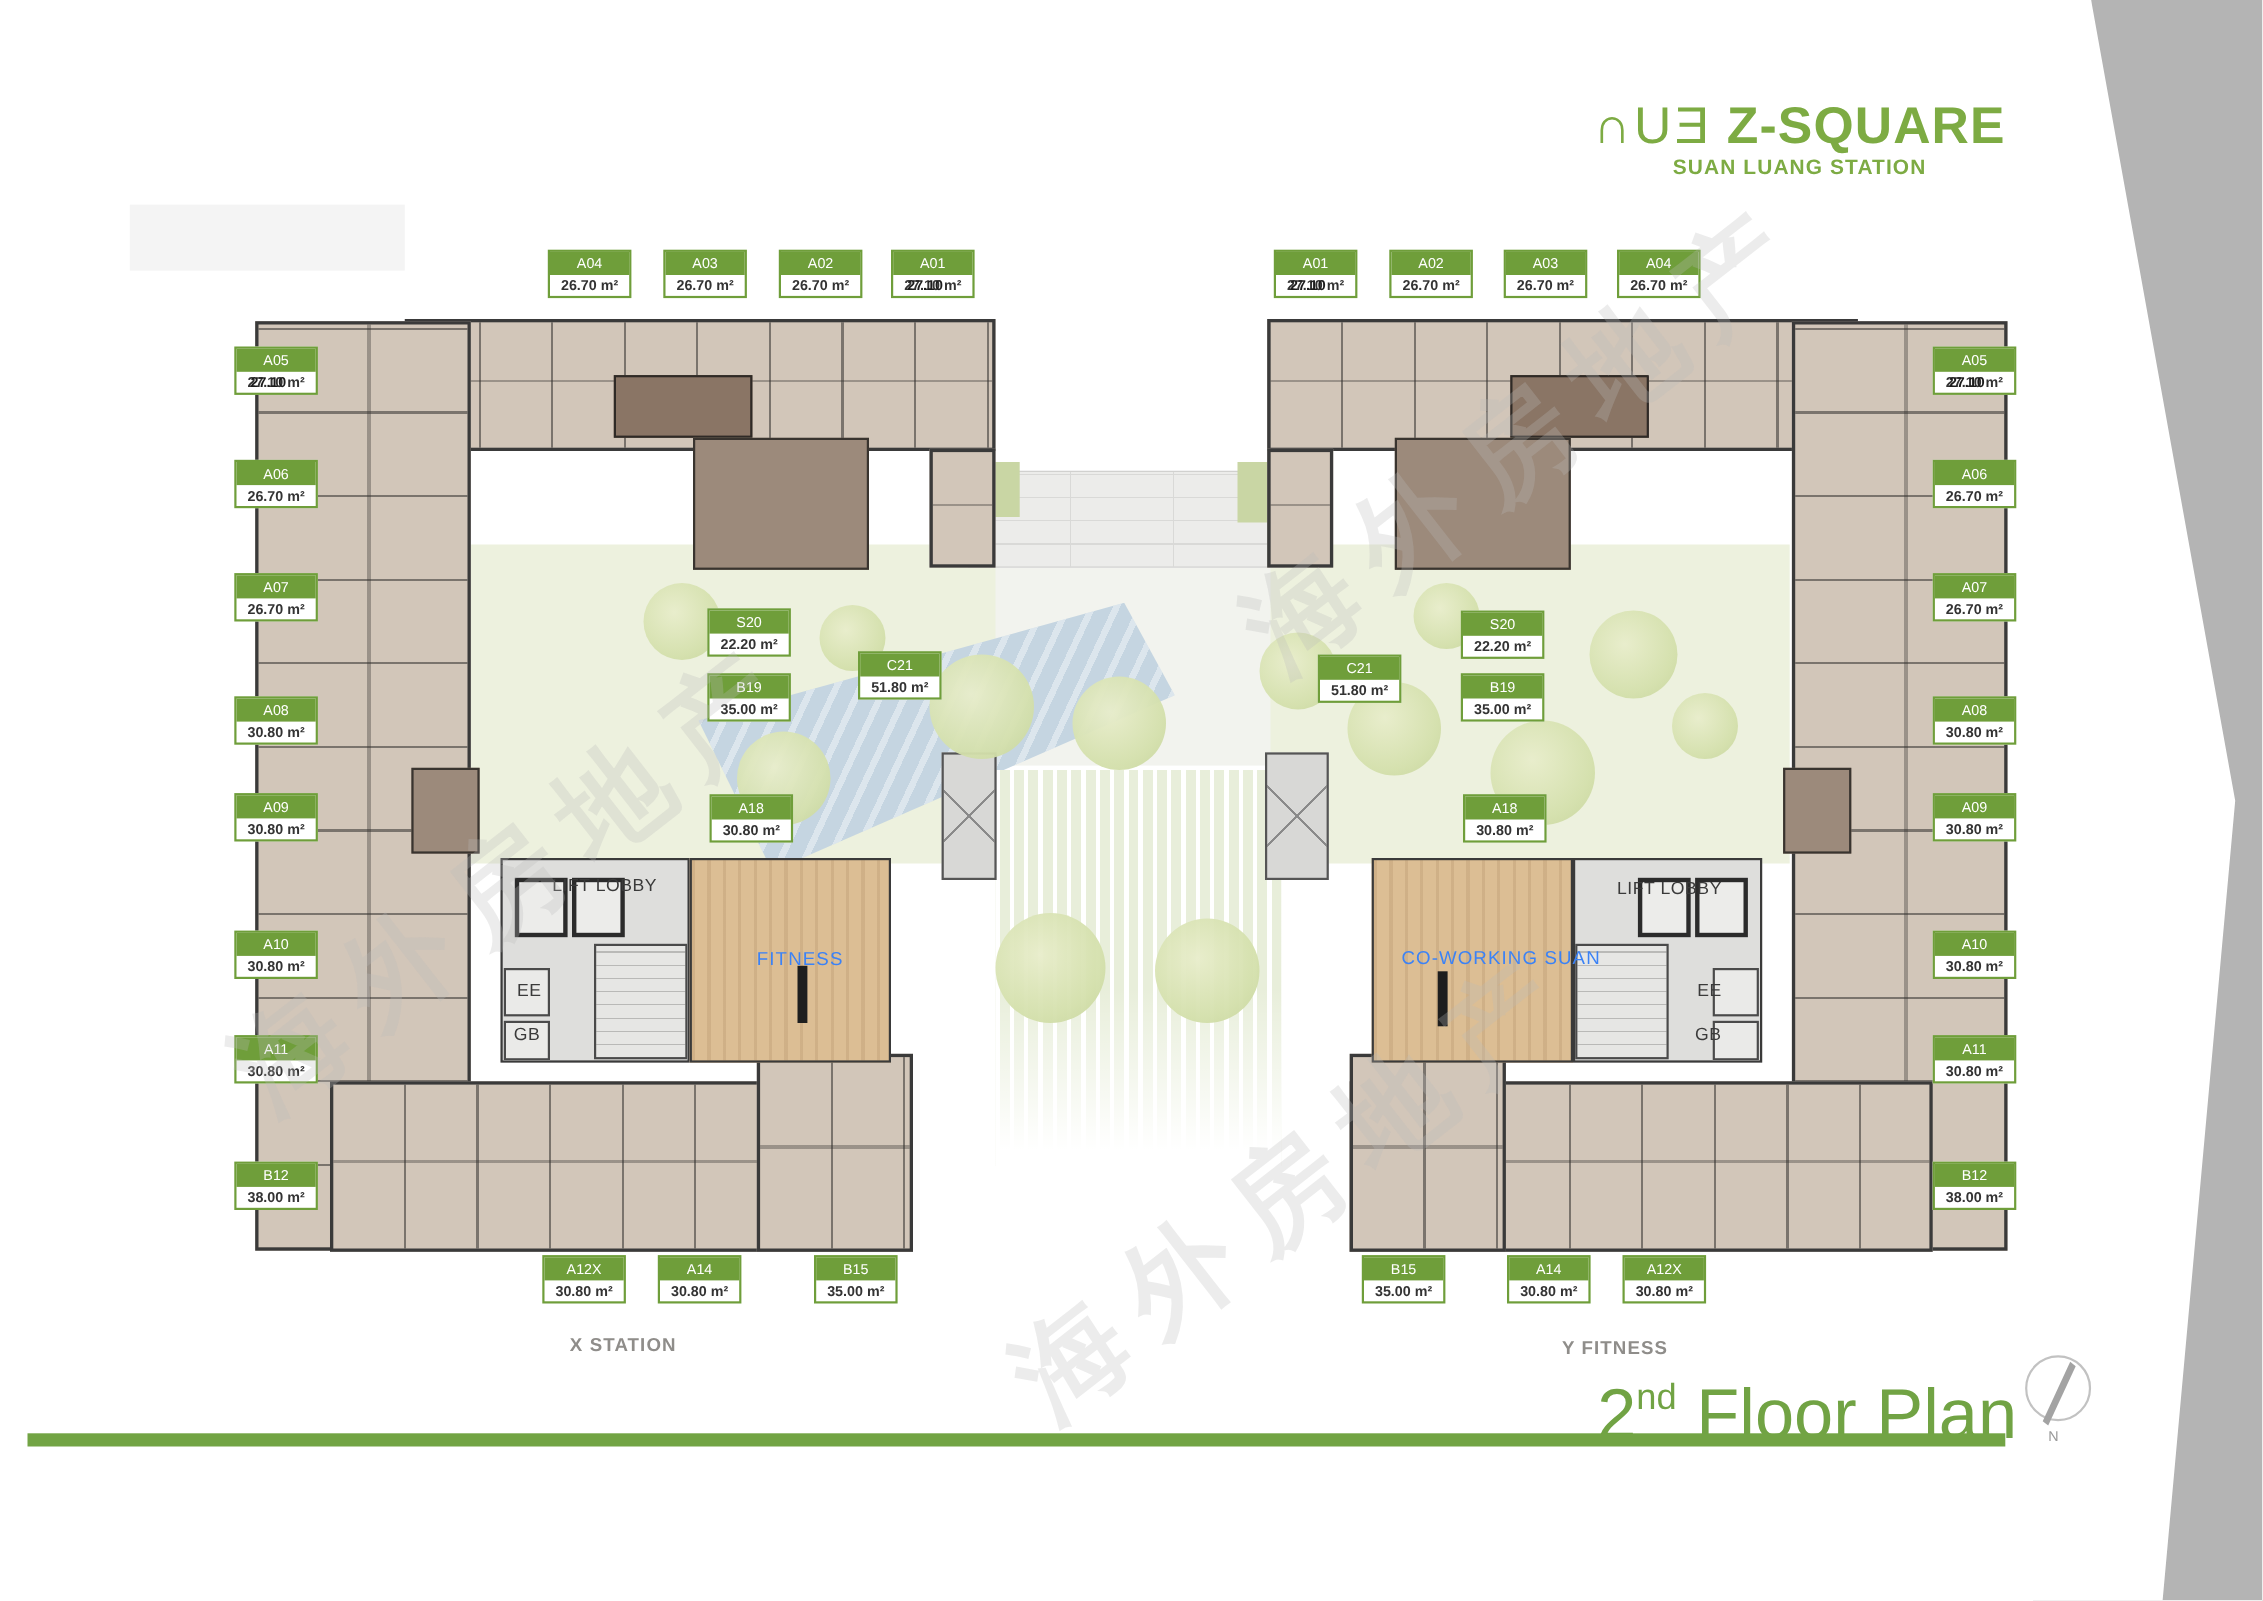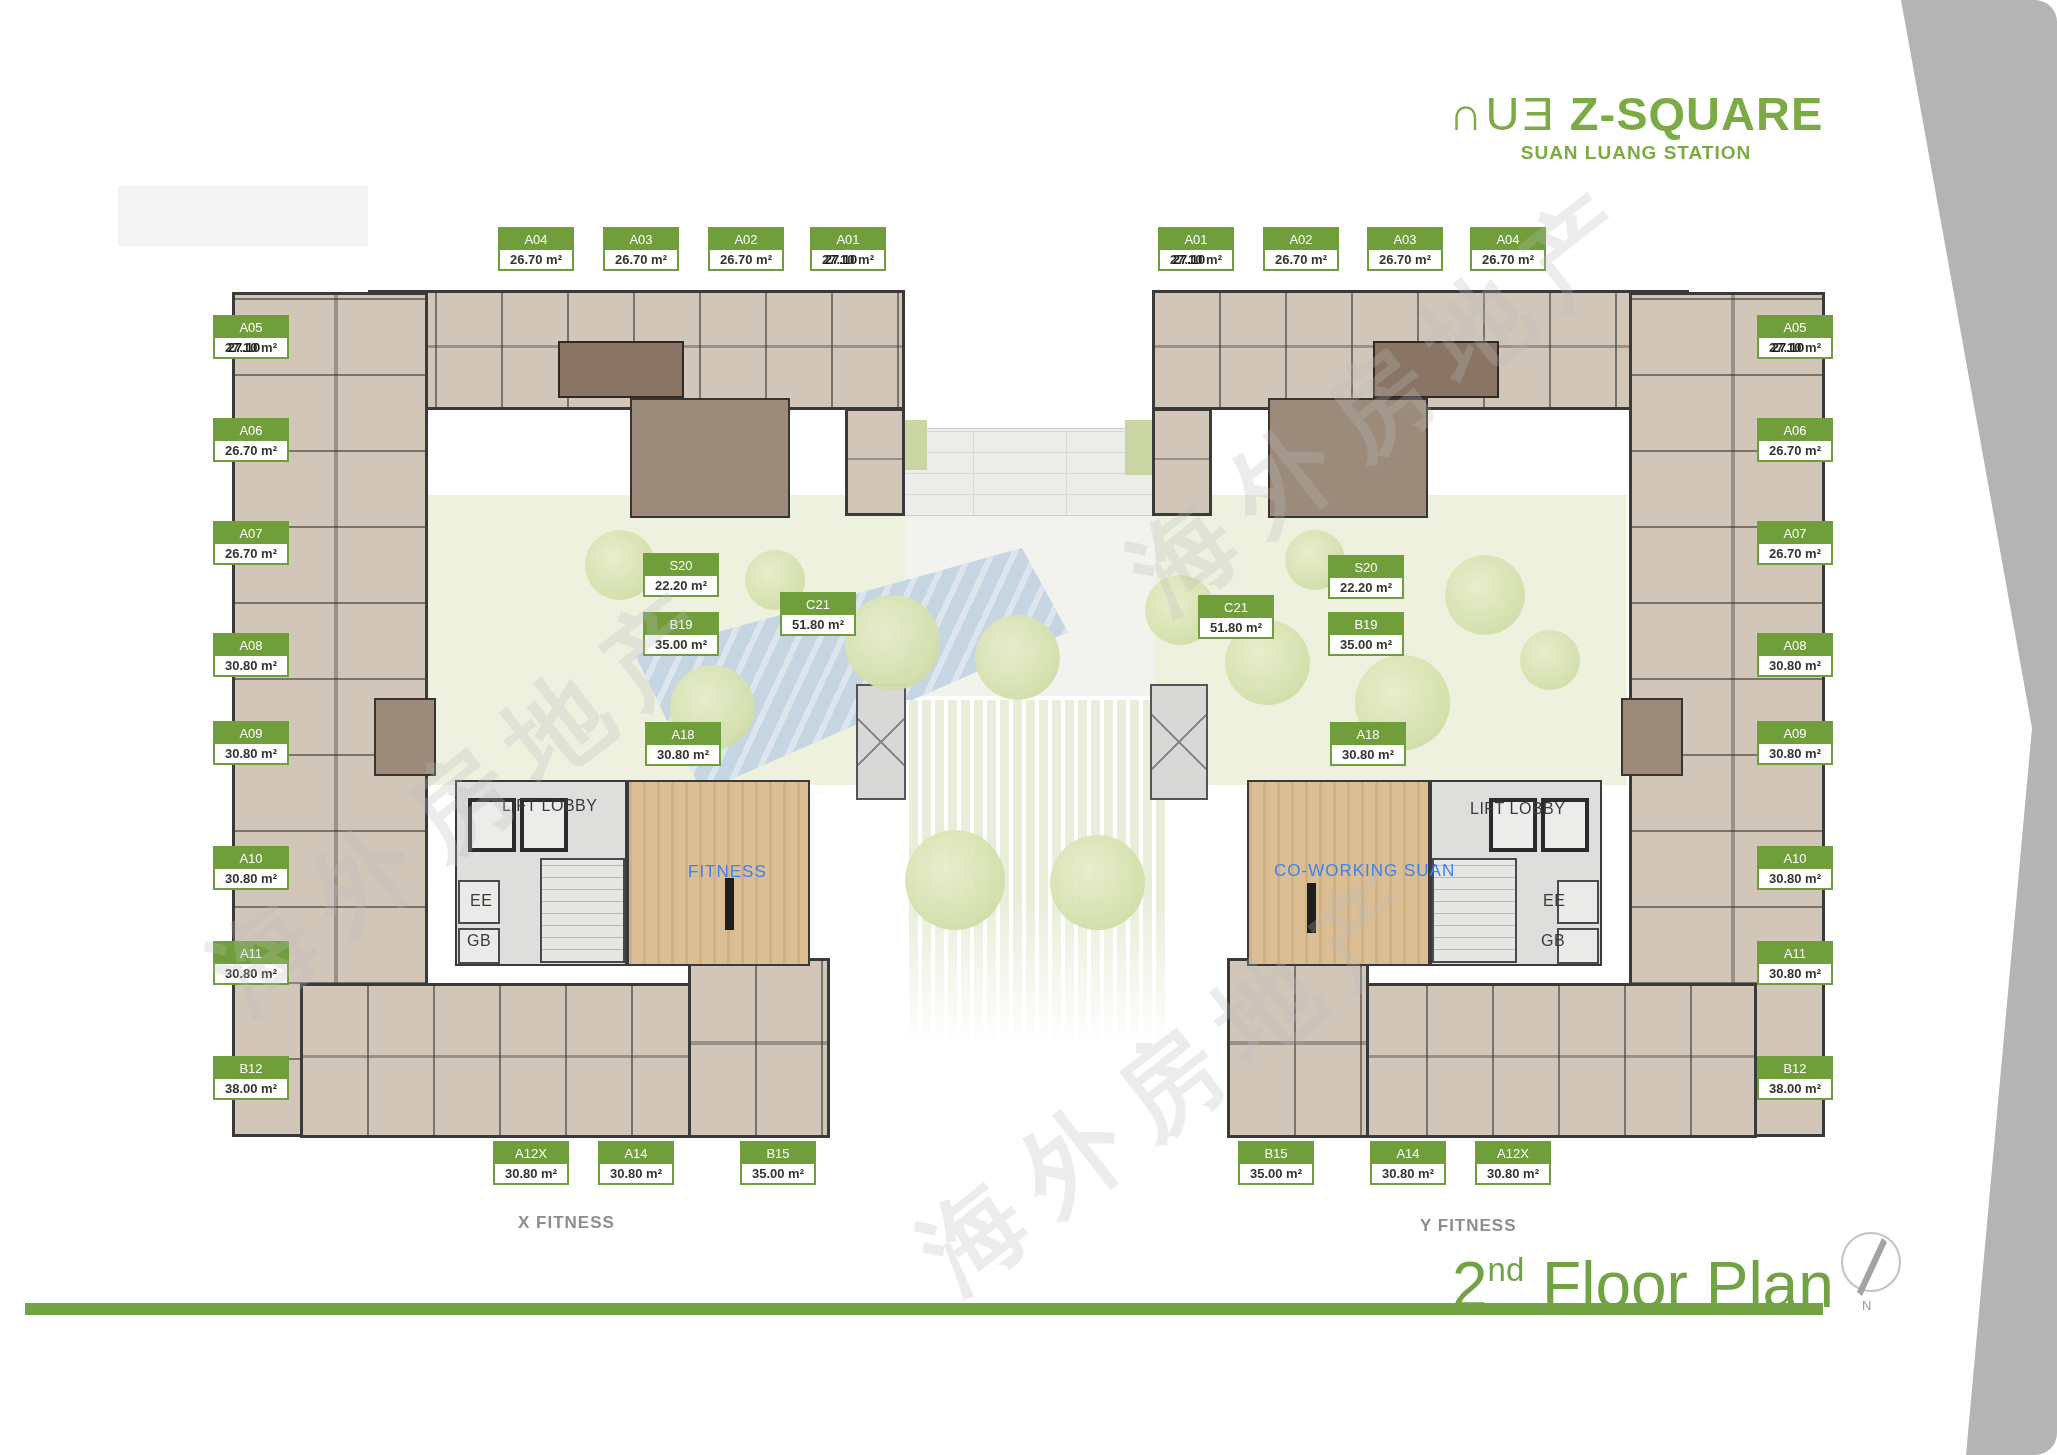--- a/index.html
+++ b/index.html
@@ -1,17 +1,17 @@
 <!DOCTYPE html>
 <html><head>
 <meta charset="utf-8">
 <style>
   html,body{margin:0;padding:0;background:#fff;}
   .canvas{position:relative;width:2057px;height:1455px;background:#fff;overflow:hidden;
-          font-family:"Liberation Sans",sans-serif;border-radius:22px;}
+          font-family:"Liberation Sans",sans-serif;}
   .blk{position:absolute;box-sizing:border-box;}
   
   .units-h{background:#d2c6b9;border:3px solid #3a3a3a;
     background-image:repeating-linear-gradient(90deg,transparent 0 64px,rgba(50,48,46,.55) 64px 66px),
                      linear-gradient(transparent 0 46%,rgba(50,48,46,.35) 46% 48%,transparent 48%);}
   .units-v{background:#d2c6b9;border:3px solid #3a3a3a;
     background-image:repeating-linear-gradient(0deg,transparent 0 74px,rgba(50,48,46,.55) 74px 76px),
                      linear-gradient(90deg,transparent 0 52%,rgba(50,48,46,.35) 52% 54%,transparent 54%);}
   .brown{background:#9c8a7b;border:2px solid #39342f;}
   .brown-d{background:#8a7565;border:2px solid #2f2a26;}
@@ -304,21 +304,21 @@
     </div>
   <div class="unit-label" style="left:1475px;top:1141px;">
       <div class="unit-id">A12X</div>
       <div class="unit-area"><span>30.80 m²</span><span class="ovl"></span></div>
     </div>
 
   <div class="wm" style="left:160px;top:730px;">海外房地产</div>
   <div class="wm" style="left:870px;top:1010px;">海外房地产</div>
   <div class="wm" style="left:1080px;top:330px;">海外房地产</div>
 
-  <div class="bldg-caption" style="left:518px;top:1213px;">X FITNESS</div>
+  <div class="bldg-caption" style="left:518px;top:1213px;">X STATION</div>
   <div class="bldg-caption" style="left:1420px;top:1216px;">Y FITNESS</div>
   <div class="floor-title">
     <span>2</span><span class="ord">nd</span>
     <span>Floor Plan</span>
   </div>
   <div class="green-bar"></div>
 
   <svg class="compass" width="70" height="84" viewBox="0 0 70 84">
     <circle cx="33" cy="32" r="29" fill="none" stroke="#c2c2c2" stroke-width="2"></circle>
     <polygon points="44,8 49,12 24,66 19,62" fill="#a3a3a3"></polygon>

